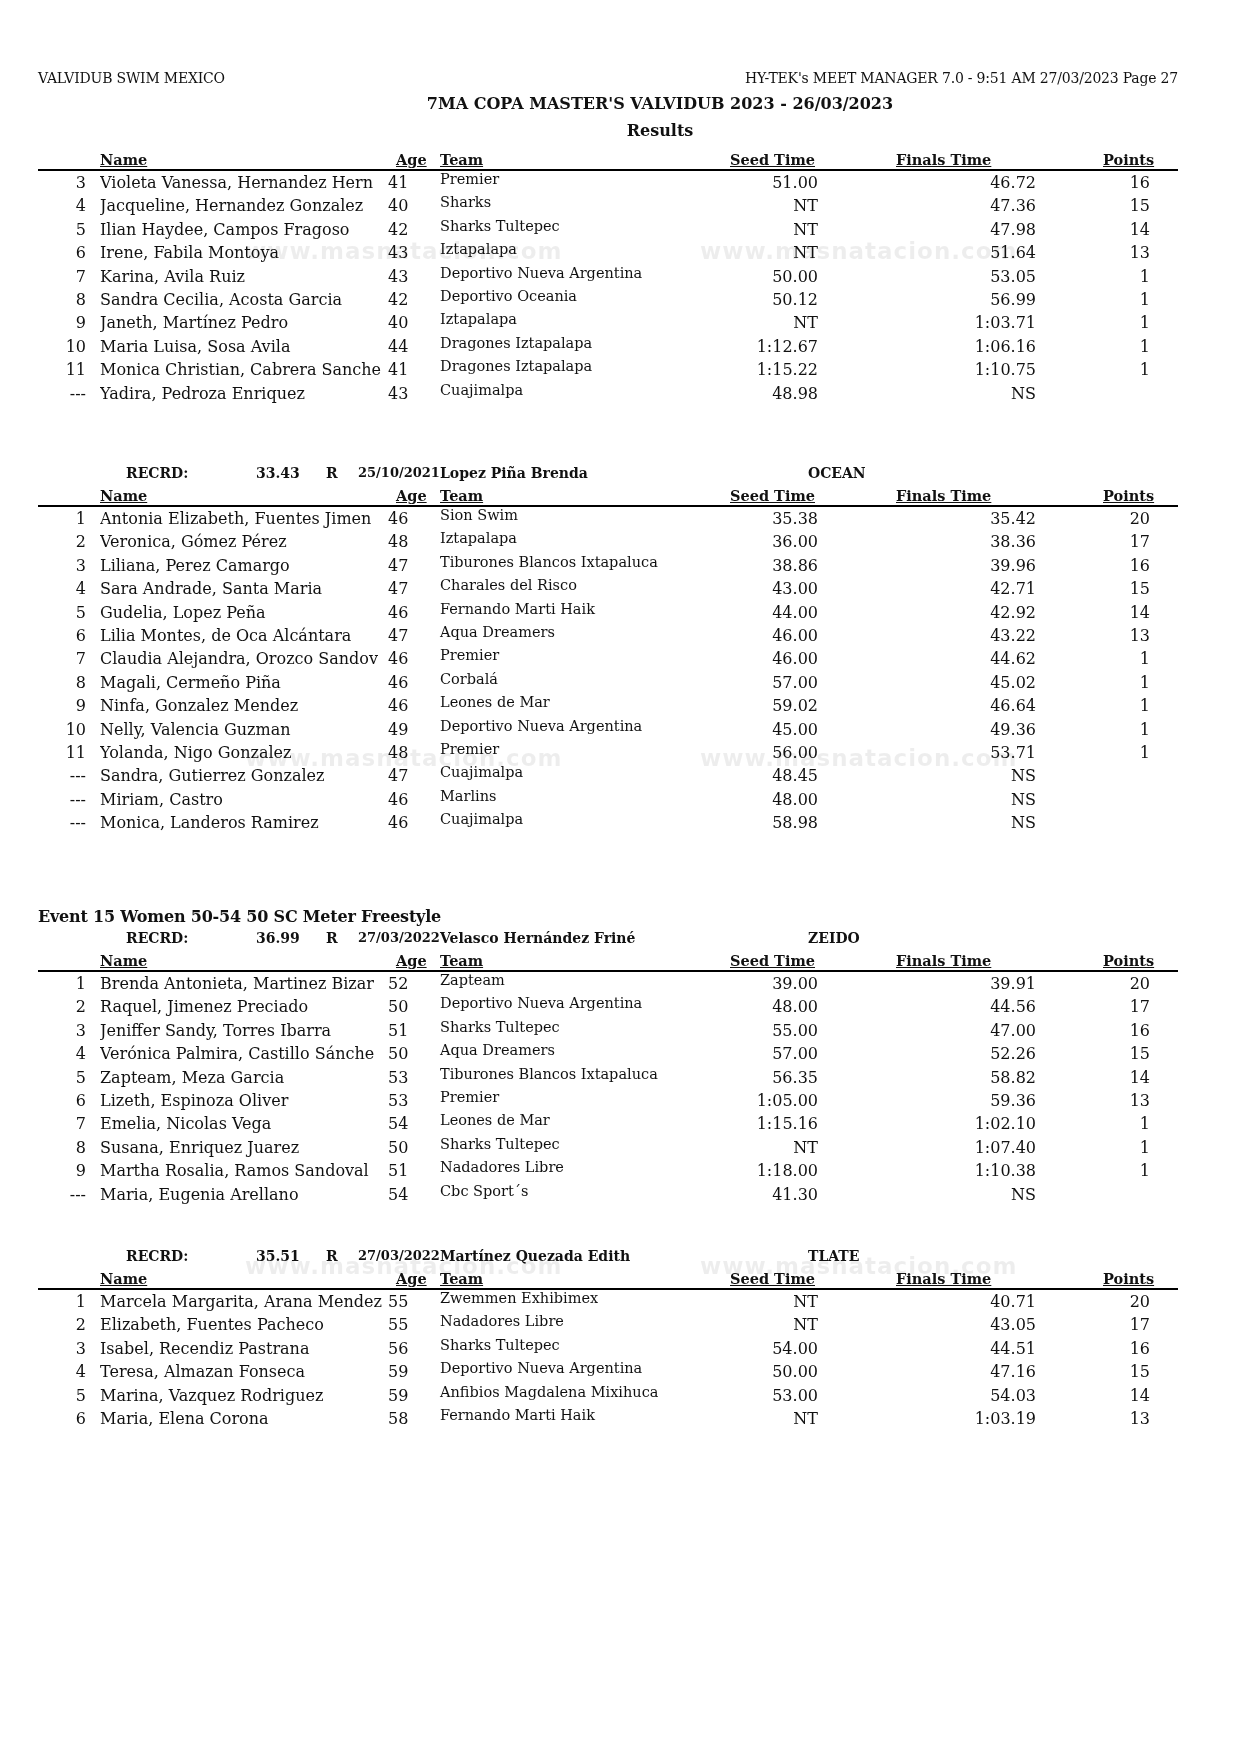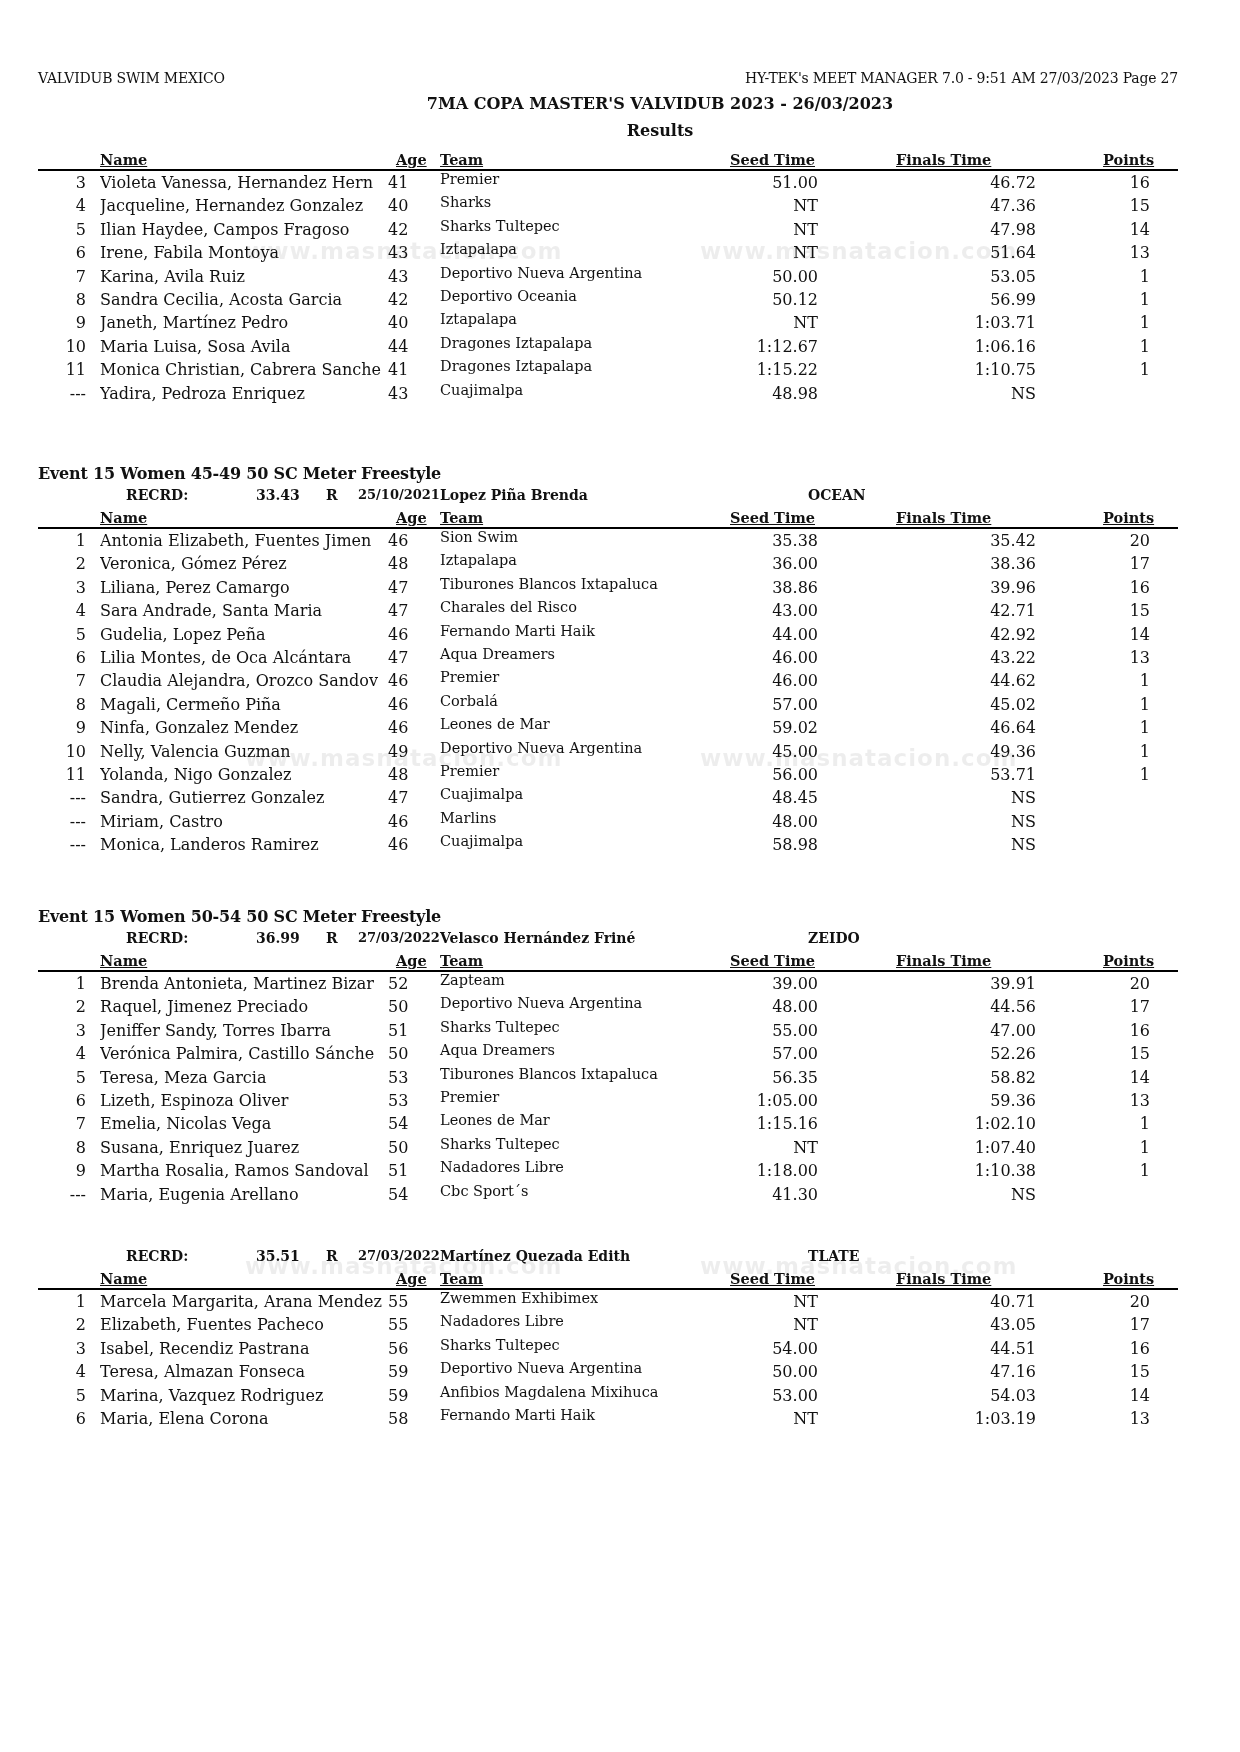--- a/index.html
+++ b/index.html
@@ -144,21 +144,20 @@
       <span class="c-name">Yadira, Pedroza Enriquez</span>
       <span class="c-age">43</span>
       <span class="c-team">Cuajimalpa</span>
       <span class="c-seed">48.98</span>
       <span class="c-final">NS</span>
       <span class="c-pts"></span>
     </div>
       </div>
     </div>
   <div class="event" style="top:463px;">
-      <div class="event-title">Event 15  Women 45-49 50 SC Meter Freestyle</div>
       <div class="record">
       <span style="left:88px">RECRD:</span>
       <span style="left:218px">33.43</span>
       <span style="left:288px">R</span>
       <span style="left:320px; font-size:13px;">25/10/2021</span>
       <span style="left:402px">Lopez Piña Brenda</span>
       <span style="left:770px">OCEAN</span>
     </div>
       <div class="colhead">
       <span style="left:62px">Name</span>
@@ -347,21 +346,21 @@
       <span class="c-place">4</span>
       <span class="c-name">Verónica Palmira, Castillo Sánche</span>
       <span class="c-age">50</span>
       <span class="c-team">Aqua Dreamers</span>
       <span class="c-seed">57.00</span>
       <span class="c-final">52.26</span>
       <span class="c-pts">15</span>
     </div>
         <div class="row">
       <span class="c-place">5</span>
-      <span class="c-name">Teresa, Meza Garcia</span>
+      <span class="c-name">Zapteam, Meza Garcia</span>
       <span class="c-age">53</span>
       <span class="c-team">Tiburones Blancos Ixtapaluca</span>
       <span class="c-seed">56.35</span>
       <span class="c-final">58.82</span>
       <span class="c-pts">14</span>
     </div>
         <div class="row">
       <span class="c-place">6</span>
       <span class="c-name">Lizeth, Espinoza Oliver</span>
       <span class="c-age">53</span>

